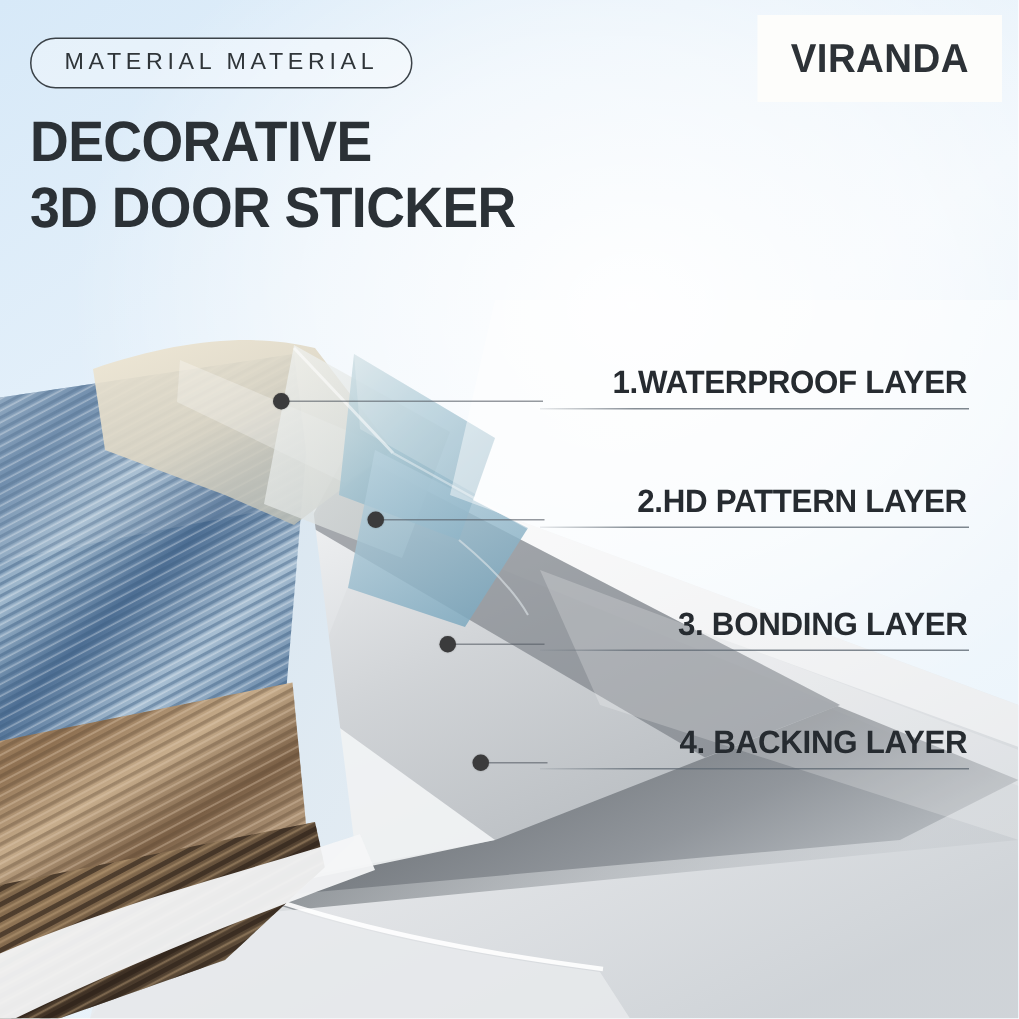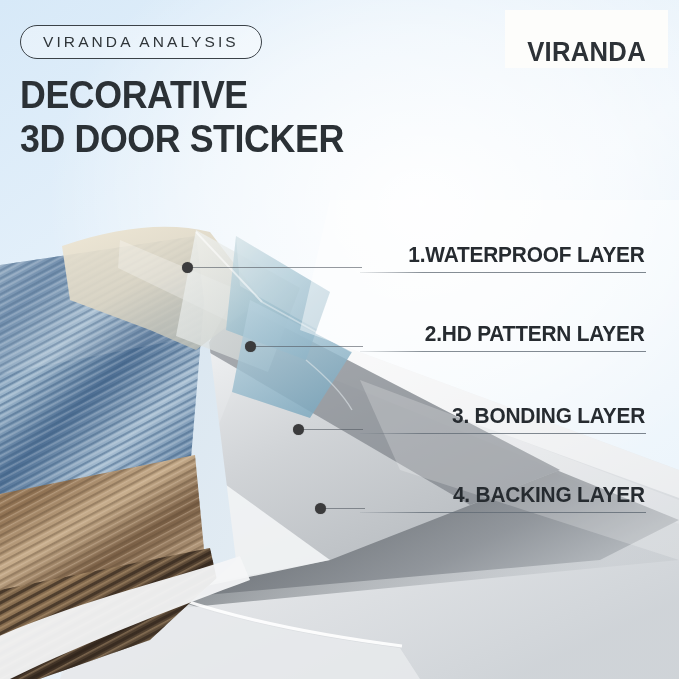--- a/index.html
+++ b/index.html
@@ -35,21 +35,21 @@
     letter-spacing:-0.4px;
     transform:scaleX(0.94);transform-origin:left center;
     white-space:nowrap;line-height:1;
   }
   #h-line1{top:76px;font-size:38px;}
   #h-line2{top:120px;font-size:38px;}
 
   #logo-box{
     position:absolute;left:505px;top:10px;width:163px;height:58px;
     background:#fdfdfb;
-    display:flex;align-items:flex-end;justify-content:center;
+    display:flex;align-items:center;justify-content:center;
   }
   #logo-box span{
     font-size:27px;font-weight:bold;color:#2d3237;letter-spacing:0.3px;
     transform:scaleX(0.95);
   }
 
   
   .label{
     position:absolute;right:34px;
     text-align:right;white-space:nowrap;
@@ -215,21 +215,21 @@
       <path d="M 196,232 L 262,302" stroke="#ffffff" stroke-width="2" opacity="0.55" fill="none"></path>
       <path d="M 262,302 L 352,352" stroke="#ffffff" stroke-width="1.6" opacity="0.4" fill="none"></path>
       <path d="M 306,360 C 330,380 344,396 352,410" stroke="#dfe6ea" stroke-width="1.4" opacity="0.6" fill="none"></path>
 
       <path d="M 330,200 L 679,200 L 679,470 L 300,330 Z" fill="#ffffff" opacity="0.45"></path>
       <path d="M 360,380 L 679,500 L 679,560 L 400,470 Z" fill="#ffffff" opacity="0.22"></path>
     </g>
   </svg>
 
   <div id="badge">
-    <span>VIRANDA ANALYSIS</span>
+    <span>MATERIAL MATERIAL</span>
   </div>
 
   <div id="h-line1">DECORATIVE</div>
   <div id="h-line2">3D DOOR STICKER</div>
 
   <div id="logo-box">
     <span>VIRANDA</span>
   </div>
 
   <div class="label" id="lab1">1.WATERPROOF LAYER</div>

